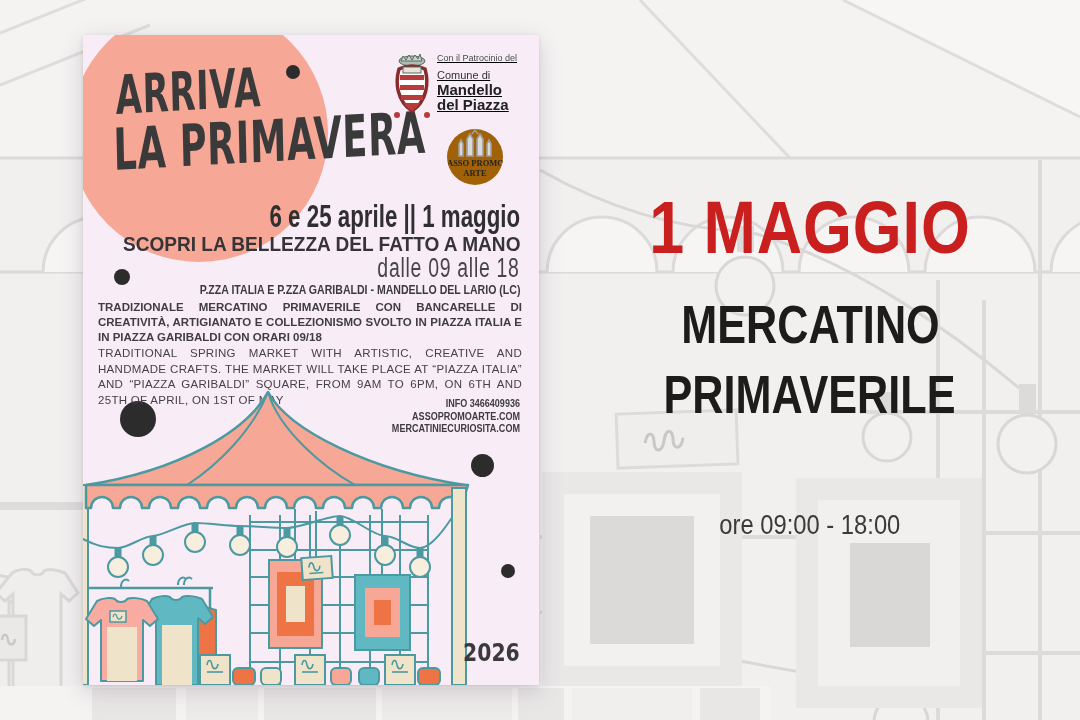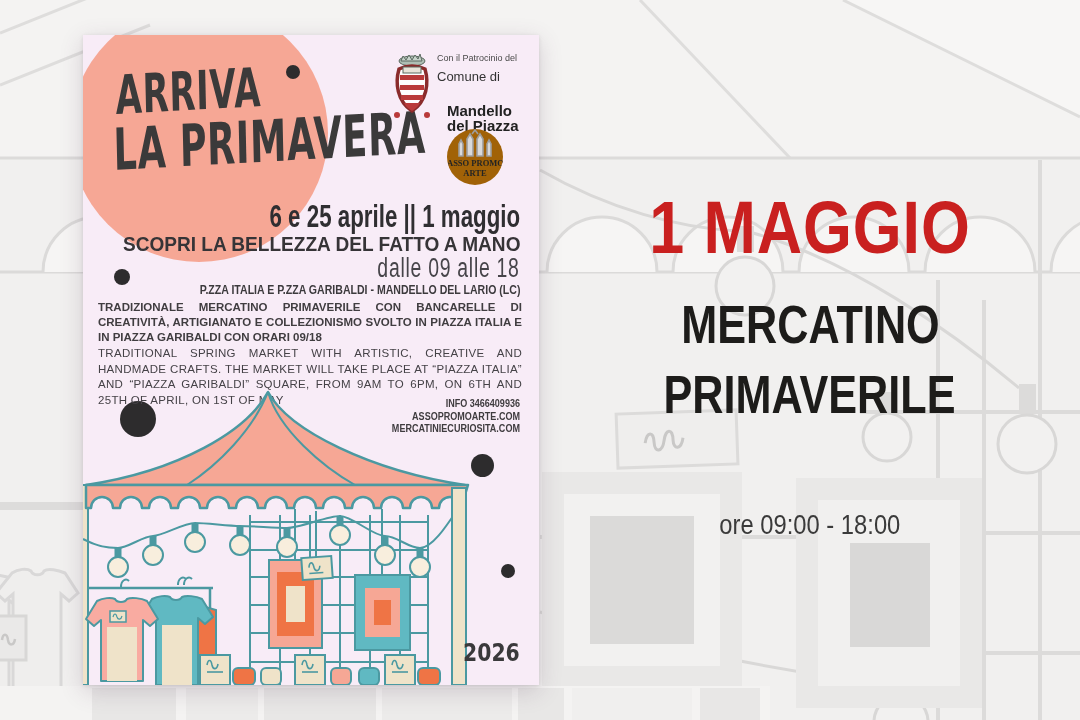--- a/index.html
+++ b/index.html
@@ -16,25 +16,25 @@
           background:#f8ecf7;overflow:hidden;z-index:2;
           box-shadow:0 6px 22px rgba(90,60,90,.20),0 1px 4px rgba(0,0,0,.10);}
   .blob{position:absolute;left:-13px;top:-31px;width:258px;height:258px;border-radius:50%;
         background:var(--salmon,#f6a795);}
   .dot{position:absolute;border-radius:50%;background:#2d2c2d;}
   .poster-title{position:absolute;font-family:"DejaVu Sans",sans-serif;font-weight:bold;
         color:#3b3a3a;transform-origin:left top;transform:scaleX(.63) rotate(-2deg);
         white-space:nowrap;letter-spacing:1px;}
   .t1{left:32px;top:34px;font-size:54px;line-height:54px;}
   .t2{left:30px;top:86px;font-size:58px;line-height:58px;}
-  .patronage{position:absolute;left:310px;top:18px;display:flex;gap:6px;}
+  .patronage{position:absolute;left:310px;top:18px;display:flex;gap:6px;text-decoration:underline;}
   .pat-text{display:flex;flex-direction:column;}
   .pat-small{font-size:9px;color:#4a4a4a;margin-bottom:6px;white-space:nowrap;}
-  .pat-med{font-size:13px;color:#333;margin-bottom:19px;}
-  .pat-big{font-size:15px;line-height:15px;font-weight:bold;color:#222;margin-left:10px;}
+  .pat-med{font-size:11px;color:#333;margin-bottom:1px;}
+  .pat-big{font-size:15px;line-height:15px;font-weight:bold;color:#222;}
   .asso{position:absolute;left:364px;top:94px;width:56px;height:56px;border-radius:50%;
         background:#a16207;text-align:center;overflow:hidden;}
   .asso-l1{font-family:"Liberation Serif",serif;font-weight:bold;font-size:8.5px;
         color:#242424;margin-top:1px;white-space:nowrap;}
   .asso-l2{font-family:"Liberation Serif",serif;font-weight:bold;font-size:8.5px;color:#242424;}
   .r-align{position:absolute;right:19px;white-space:nowrap;transform-origin:right center;}
   .dates{top:164px;font-size:31px;font-weight:bold;color:#2f2e31;transform:scaleX(.72);}
   .tagline{top:197px;font-size:20.5px;font-weight:bold;color:#363437;transform:scaleX(.93);}
   .hours{top:218px;font-size:27px;font-weight:400;color:#464449;letter-spacing:1px;transform:scaleX(.72);}
   .location{top:248px;font-size:12px;font-weight:bold;color:#3c3a3d;transform:scaleX(.88);}

